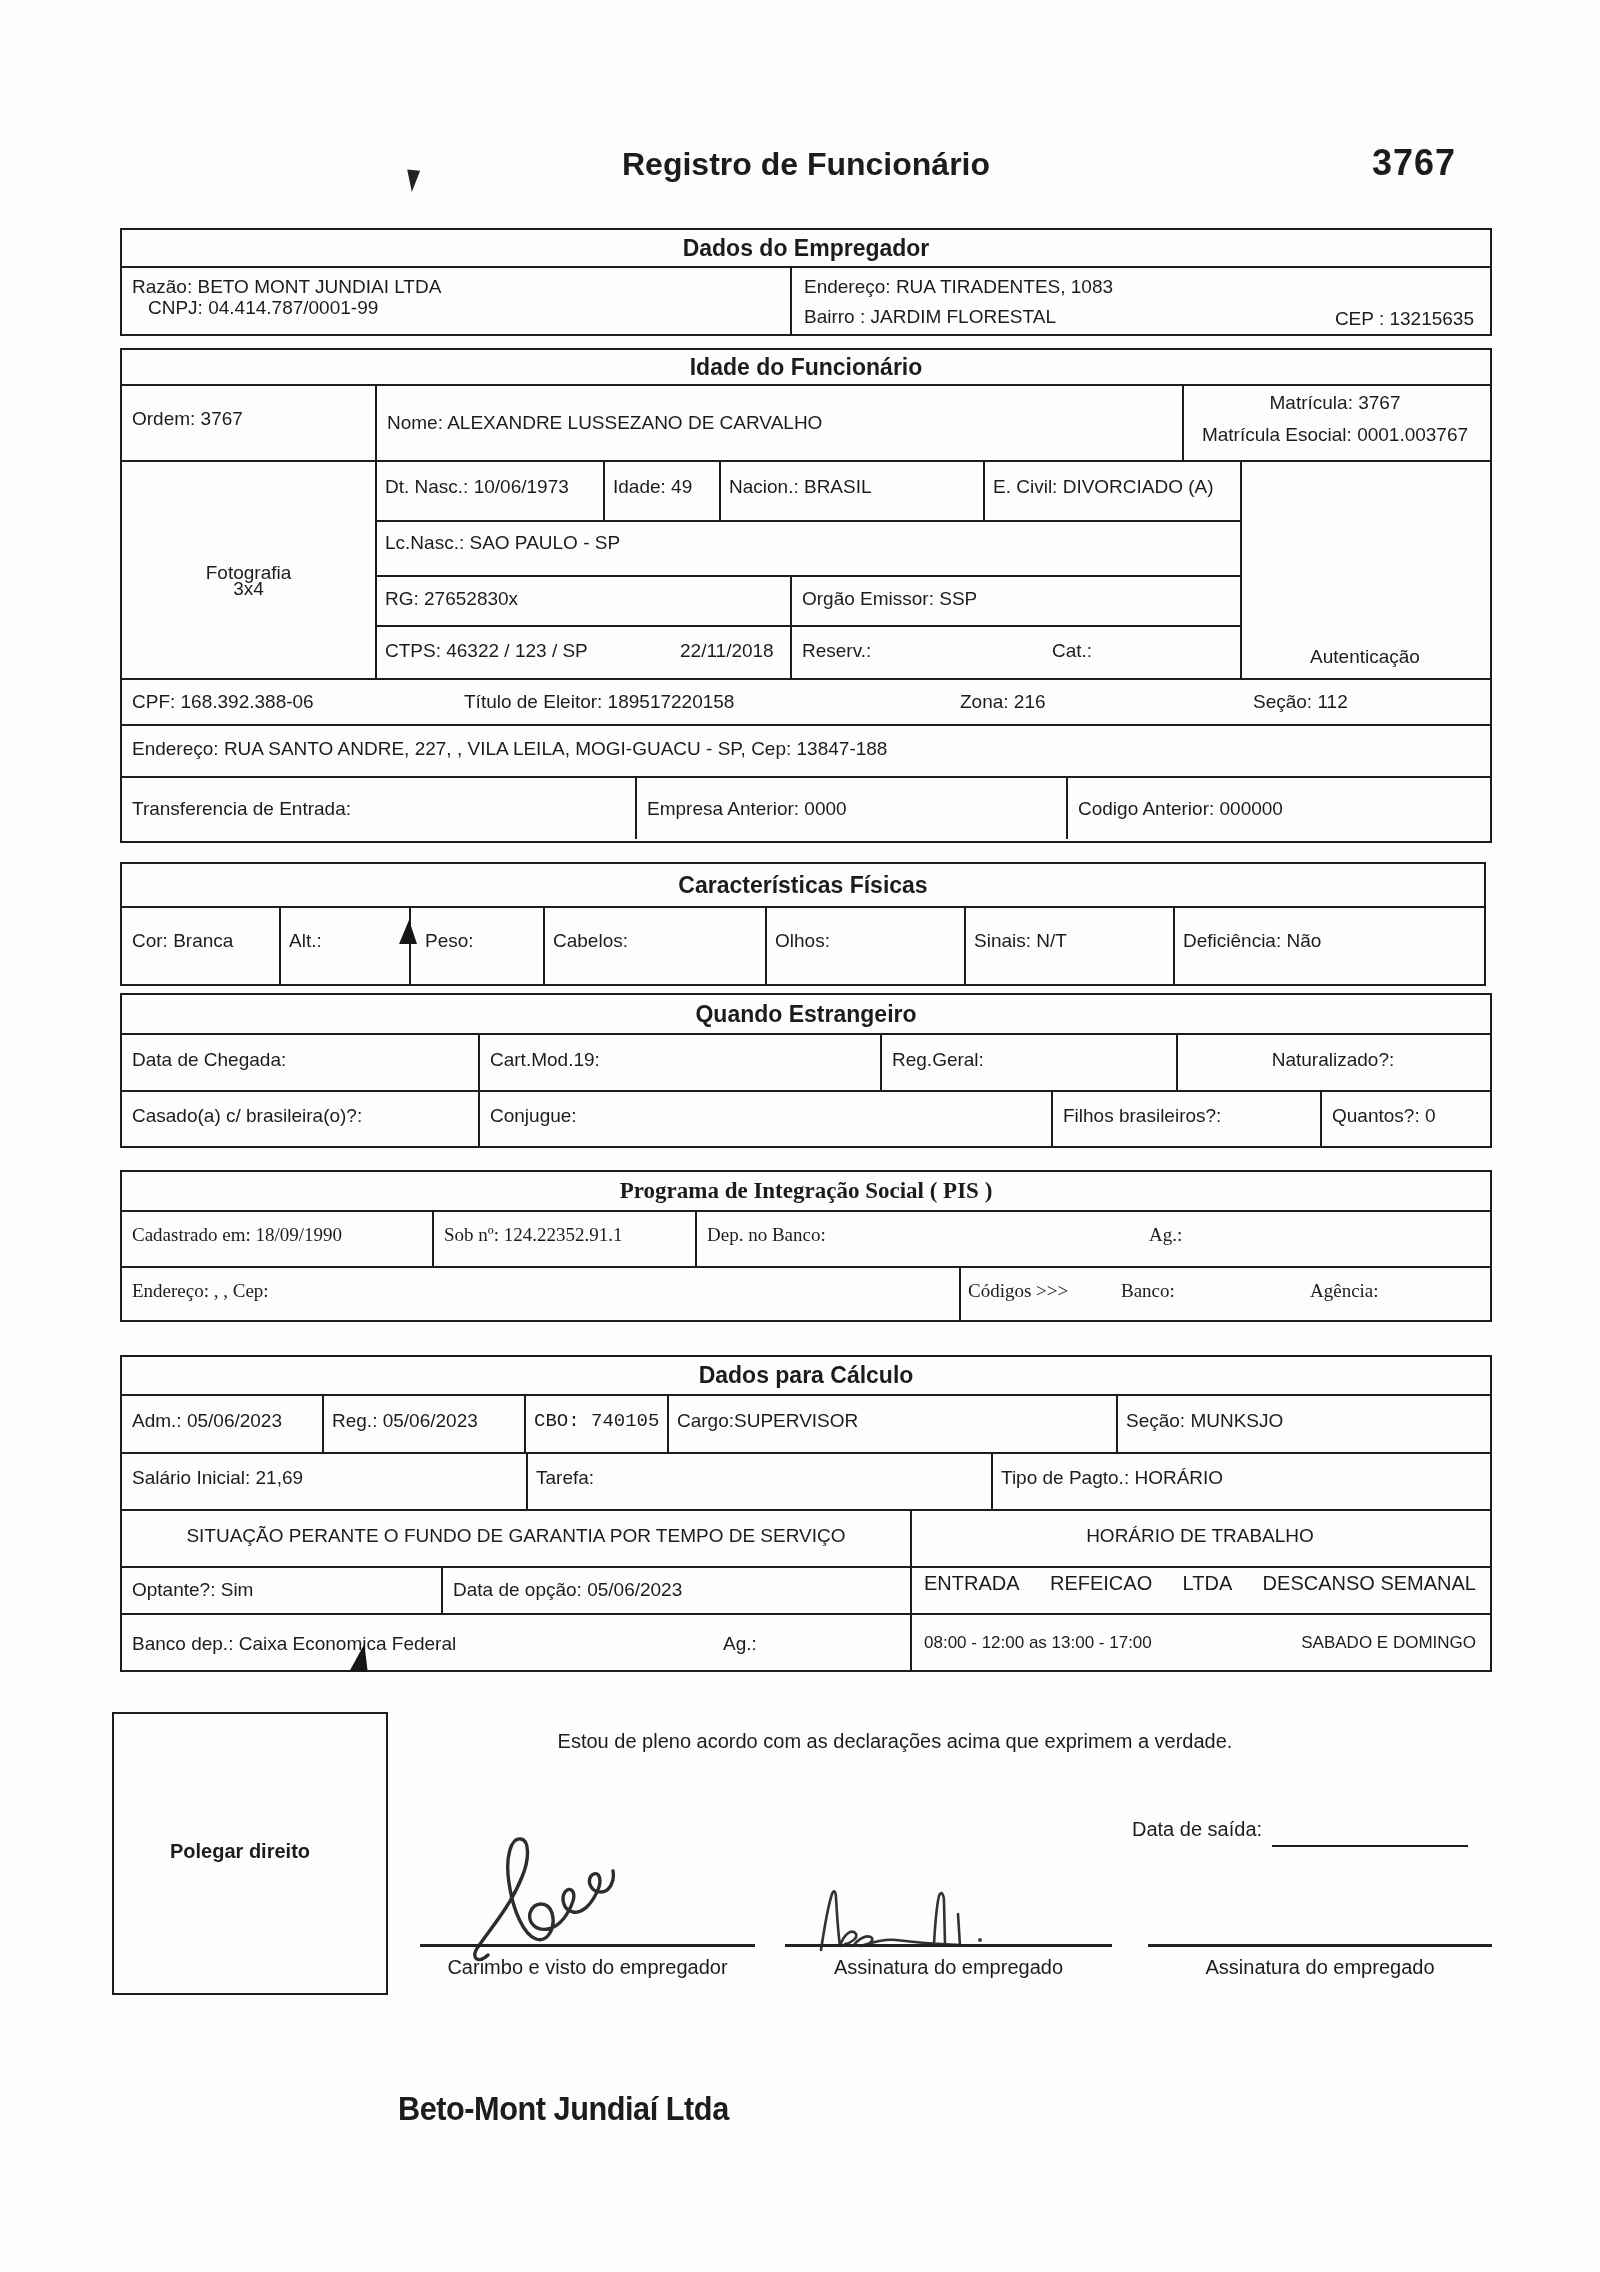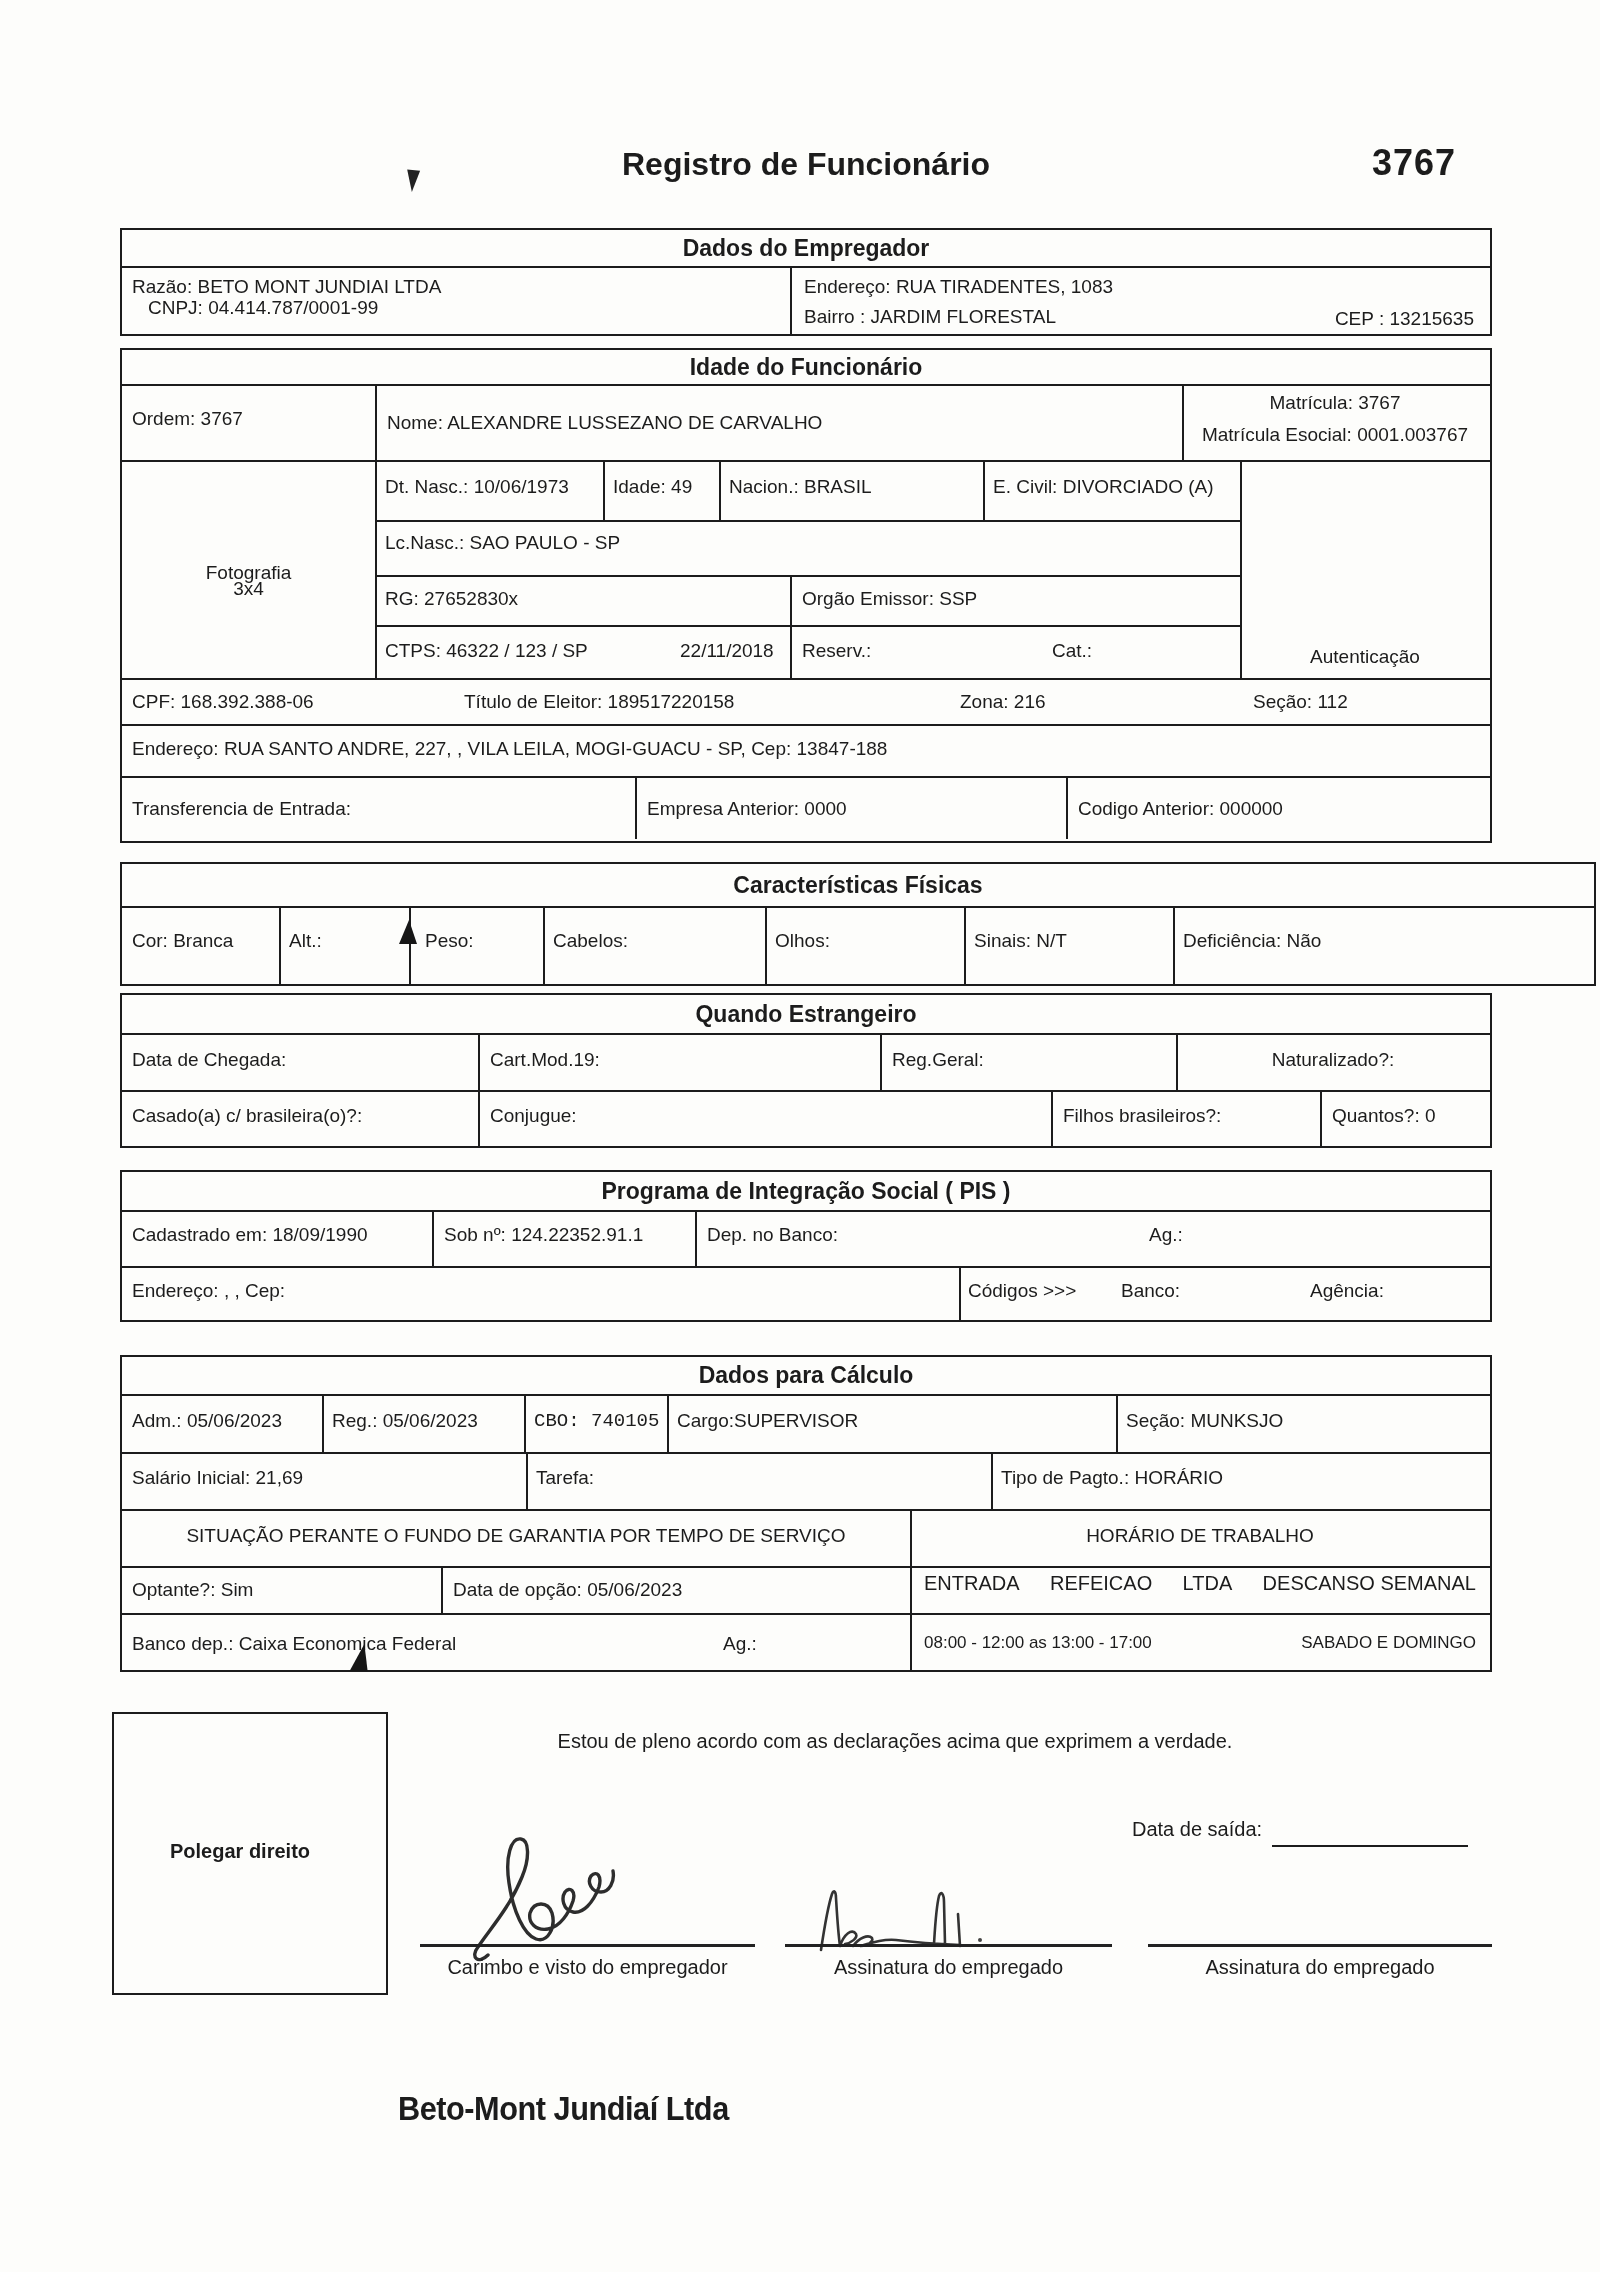--- a/index.html
+++ b/index.html
@@ -89,21 +89,21 @@
     <div class="t" style="left:10px;top:388px;">Endereço: RUA SANTO ANDRE, 227, , VILA LEILA, MOGI-GUACU - SP, Cep: 13847-188</div>
 
     <div class="hl" style="left:0;width:1368px;top:426px;"></div>
     <div class="vl" style="left:513px;top:426px;height:63px;"></div>
     <div class="vl" style="left:944px;top:426px;height:63px;"></div>
     <div class="t" style="left:10px;top:448px;">Transferencia de Entrada:</div>
     <div class="t" style="left:525px;top:448px;">Empresa Anterior: 0000</div>
     <div class="t" style="left:956px;top:448px;">Codigo Anterior:  000000</div>
   </div>
 
-  <div class="sec" style="left:120px;top:862px;width:1476px;height:124px;">
+  <div class="sec" style="left:120px;top:862px;width:1366px;height:124px;">
     <div class="sech" style="height:42px;line-height:42px;">Características Físicas</div>
     <div class="vl" style="left:157px;top:44px;height:76px;"></div>
     <div class="vl" style="left:287px;top:44px;height:76px;"></div>
     <div class="vl" style="left:421px;top:44px;height:76px;"></div>
     <div class="vl" style="left:643px;top:44px;height:76px;"></div>
     <div class="vl" style="left:842px;top:44px;height:76px;"></div>
     <div class="vl" style="left:1051px;top:44px;height:76px;"></div>
     <div class="tri-up" style="left:277px;top:56px;border-bottom-width:24px;"></div>
     <div class="t" style="left:10px;top:66px;">Cor: Branca</div>
     <div class="t" style="left:167px;top:66px;">Alt.:</div>
@@ -125,21 +125,21 @@
     <div class="t" style="left:10px;top:54px;">Data de Chegada:</div>
     <div class="t" style="left:368px;top:54px;">Cart.Mod.19:</div>
     <div class="t" style="left:770px;top:54px;">Reg.Geral:</div>
     <div class="t center" style="left:1054px;width:314px;top:54px;">Naturalizado?:</div>
     <div class="t" style="left:10px;top:110px;">Casado(a) c/ brasileira(o)?:</div>
     <div class="t" style="left:368px;top:110px;">Conjugue:</div>
     <div class="t" style="left:941px;top:110px;">Filhos brasileiros?:</div>
     <div class="t" style="left:1210px;top:110px;">Quantos?: 0</div>
   </div>
 
-  <div class="sec" style="left:120px;top:1170px;width:1372px;height:152px;">
+  <div class="sec" style="left:120px;top:1170px;width:1372px;height:152px;font-family:Liberation Serif, serif;">
     <div class="sech" style="height:38px;line-height:38px;">Programa de Integração Social ( PIS )</div>
     <div class="hl" style="left:0;width:1368px;top:94px;"></div>
     <div class="vl" style="left:310px;top:40px;height:54px;"></div>
     <div class="vl" style="left:573px;top:40px;height:54px;"></div>
     <div class="vl" style="left:837px;top:94px;height:54px;"></div>
     <div class="t" style="left:10px;top:52px;">Cadastrado em: 18/09/1990</div>
     <div class="t" style="left:322px;top:52px;">Sob nº: 124.22352.91.1</div>
     <div class="t" style="left:585px;top:52px;">Dep. no Banco:</div>
     <div class="t" style="left:1027px;top:52px;">Ag.:</div>
     <div class="t" style="left:10px;top:108px;">Endereço:  ,  , Cep:</div>

